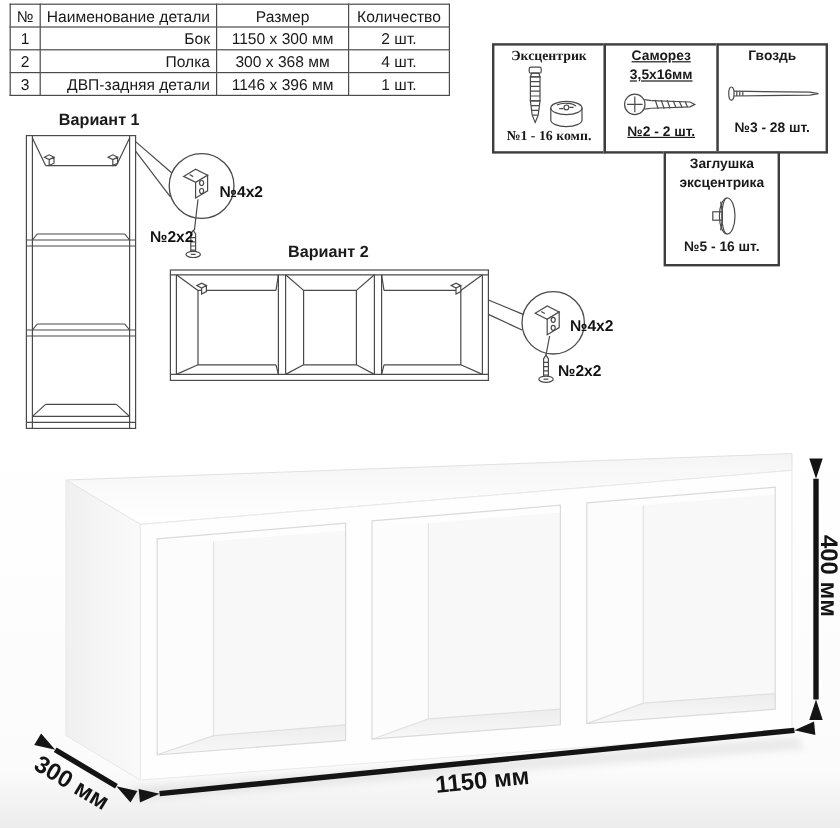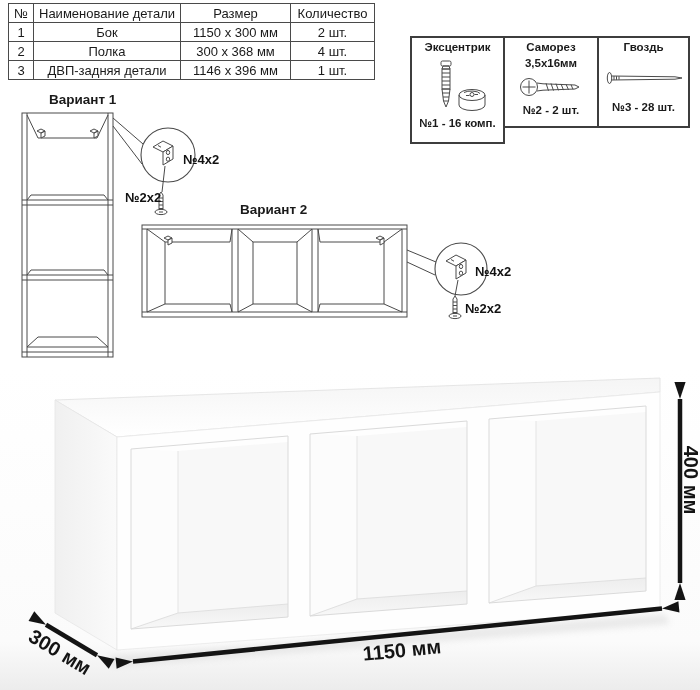--- a/index.html
+++ b/index.html
@@ -2,21 +2,21 @@
 <html><head>
 <meta charset="utf-8">
 <style>
   html,body{margin:0;padding:0;background:#fff;}
   .stage{position:relative;width:700px;height:690px;background:#ffffff;overflow:hidden;
          font-family:"Liberation Sans",sans-serif;color:#1a1a1a;}
   
   table.parts{position:absolute;left:8px;top:3px;border-collapse:collapse;font-size:13px;background:#fff;}
   table.parts td{border:1px solid #4a4a4a;height:18px;padding:0 5px;white-space:nowrap;vertical-align:middle;}
   td.c{text-align:center;}
-  td.l{text-align:center;}
+  td.l{text-align:right;}
   
   .hw-cell{position:absolute;box-sizing:border-box;border:2px solid #3d3d3d;background:#fff;
            display:flex;flex-direction:column;align-items:center;text-align:center;
            font-size:11.5px;font-weight:bold;line-height:1.12;}
   .hw-title{padding-top:3px;}
   .hw-icn{flex:1;display:flex;align-items:center;justify-content:center;}
   .hw-count{padding-bottom:12px;}
   
   .variant-title{position:absolute;font-size:13.5px;font-weight:bold;white-space:nowrap;}
   
@@ -60,21 +60,21 @@
     </tr>
     <tr>
       <td class="c">3</td>
       <td class="l">ДВП-задняя детали</td>
       <td class="c">1146 x 396 мм</td>
       <td class="c">1 шт.</td>
     </tr>
   </tbody>
     </table>
 
-  <div class="hw-cell" style="left:410px;top:36px;width:95px;height:108px;">
+  <div class="hw-cell" style="left:410px;top:36px;width:95px;height:92px;font-family:Liberation Serif, serif;">
     <div class="hw-title">Эксцентрик</div>
     <div class="hw-icn">
       <svg width="60" height="54" viewBox="0 0 60 54" style="position:static">
         <g class="ln">
           <rect x="13" y="2" width="10" height="5" rx="1.5"></rect>
           <path d="M15,7 h6 l1,3 h-8 z"></path>
           <rect x="14" y="10" width="8" height="20"></rect>
           <path d="M14,14 h8 M14,18 h8 M14,22 h8 M14,26 h8"></path>
           <path d="M14,30 h8 l-1.5,12 l-2.5,6 l-2.5,-6 z"></path>
           <path d="M14.5,34 h7 M15,38 h6 M15.8,42 h4.4"></path>
@@ -82,21 +82,21 @@
           <path d="M31,36 v10 a13,5.5 0 0 0 26,0 v-10"></path>
           <path d="M36,33.5 a9,3.4 0 0 1 16,1"></path>
           <circle cx="44" cy="35.5" r="2"></circle>
           <path d="M38,36.5 h3.5 M46.5,35.5 h3.5"></path>
         </g>
       </svg>
     </div>
     <div class="hw-count">№1 - 16 комп.</div>
   </div>
 
-  <div class="hw-cell" style="left:503px;top:36px;width:96px;height:92px;">
+  <div class="hw-cell" style="left:503px;top:36px;width:96px;height:92px;text-decoration:underline;">
     <div class="hw-title">Саморез</div>
     <div class="hw-title">3,5х16мм</div>
     <div class="hw-icn">
       <svg width="66" height="34" viewBox="0 0 66 34" style="position:static">
         <g class="ln">
           <circle cx="11" cy="17" r="8.5"></circle>
           <path d="M11,10.5 v13 M4.5,17 h13"></path>
           <path d="M19,13 L25,13.8 M19,21 L25,20.2"></path>
           <path d="M25,13.8 L57,15 L61,17 L57,19 L25,20.2"></path>
           <path d="M28,13.2 l2.5,7.6 M33,13.4 l2.5,7.2 M38,13.6 l2.5,6.8 M43,13.9 l2.5,6.2 M48,14.2 l2.5,5.6 M53,14.6 l2,4.8"></path>
@@ -114,20 +114,35 @@
           <ellipse cx="6.5" cy="10" rx="2.2" ry="5.5"></ellipse>
           <path d="M8.7,8 L72,8.8 L79,10 L72,11.2 L8.7,12"></path>
           <path d="M11,8.1 v3.8 M13.5,8.2 v3.6 M16,8.3 v3.4"></path>
         </g>
       </svg>
     </div>
     <div class="hw-count">№3 - 28 шт.</div>
   </div>
 
 
+  <div class="hw-cell" style="left:553px;top:126px;width:97px;height:96px;">
+    <div class="hw-title">Заглушка</div>
+    <div class="hw-title">эксцентрика</div>
+    <div class="hw-icn">
+      <svg width="40" height="40" viewBox="0 0 40 40" style="position:static">
+        <g class="ln">
+          <ellipse cx="24" cy="20" rx="6.5" ry="15"></ellipse>
+          <path d="M24,5 a4.5,15 0 0 0 0,30"></path>
+          <rect x="12" y="16.5" width="8" height="7"></rect>
+          <path d="M20,16.5 L18.5,8 M20,23.5 L18.5,32"></path>
+        </g>
+      </svg>
+    </div>
+    <div class="hw-count">№5 - 16 шт.</div>
+  </div>
 
   <div class="variant-title" style="left:35px;top:92px;padding-left:14px;">Вариант 1</div>
 
   <svg style="left:15px;top:100px;" width="215" height="272" viewBox="0 0 215 272">
     <g class="ln">
 
       <rect x="7" y="13" width="91" height="244"></rect>
       <path d="M12,13 V257 M93,13 V257"></path>
 
       <path d="M12,15 L23,38 M93,15 L82,38 M23,38 H82"></path>

